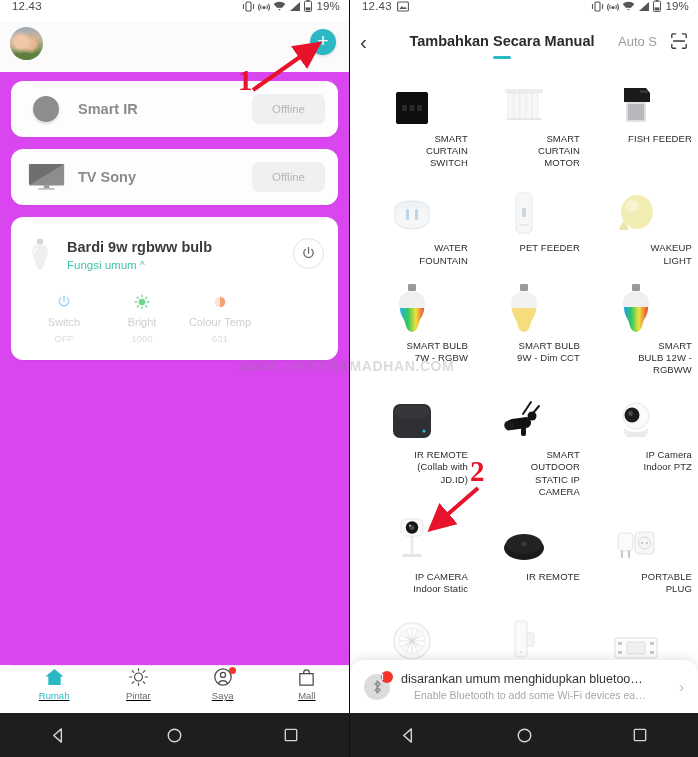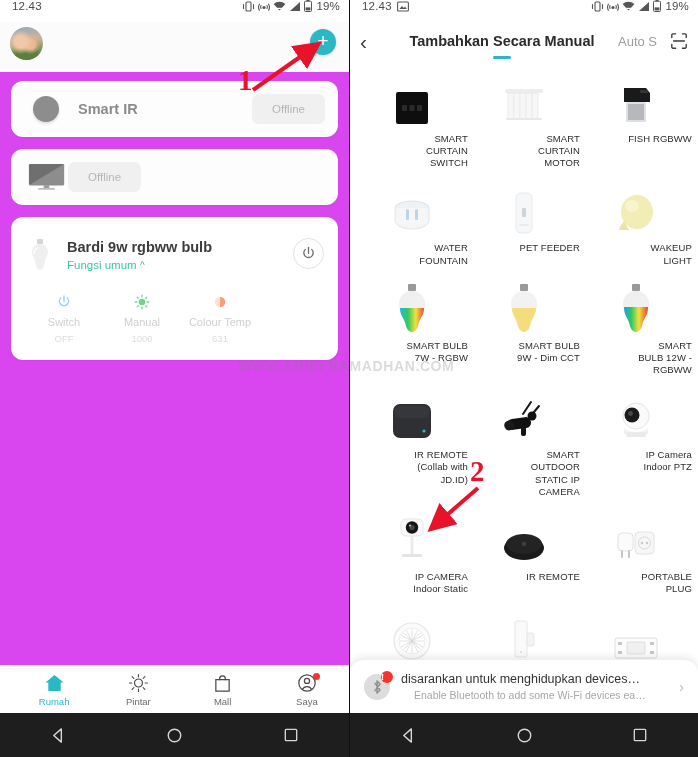--- a/index.html
+++ b/index.html
@@ -83,21 +83,21 @@
   .bulb-fns { display: flex; margin-top: 20px; }
   .fn { width: 78px; text-align: center; }
   .fn .ic { height: 19px; display: flex; align-items: center; justify-content: center; }
   .fn .lbl { font-size: 11px; color: #cfcfcf; margin-top: 5px; }
   .fn .val { font-size: 9.5px; color: #dddddd; margin-top: 5px; }
 
   
   .botnav {
     position: absolute; bottom: 44px; left: 12px; right: 0; height: 48px;
     background: #fff; border-top: 1px solid #ececec;
-    display: flex; align-items: center;
+    display: flex; align-items: flex-start; text-decoration: underline;
   }
   .navitem { flex: 1; text-align: center; cursor: pointer; position: relative; }
   .navitem .nic { height: 21px; display: flex; align-items: center; justify-content: center; }
   .navitem .nlb { font-size: 9.5px; color: #6b6b6b; margin-top: 3px; }
   .navitem.active .nlb { color: #2bb7c4; }
   .dot { position: absolute; width: 7px; height: 7px; border-radius: 50%; background: #f5342b;
          top: 1px; left: 50%; margin-left: 6px; }
 
   
   .sysbar {
@@ -210,20 +210,21 @@
 
       <div class="dev-card">
         <div class="thumb">
           <svg class="tv-ic" viewBox="0 0 40 30">
               <rect x="1" y="1" width="38" height="23" rx="1.5" fill="#6f6f6f"></rect>
               <path d="M1 24 39 1v23z" fill="#8d8d8d"></path>
               <rect x="17" y="24" width="6" height="3" fill="#9a9a9a"></rect>
               <rect x="11" y="27" width="18" height="2" rx="1" fill="#bdbdbd"></rect>
             </svg>
         </div>
+        <div class="name">TV Sony</div>
         <button class="pill">Offline</button>
       </div>
 
       <div class="bulb-card">
         <div class="bulb-top">
           <div class="bulb-ic">
             <svg width="22" height="34" viewBox="0 0 22 34">
                 <rect x="8" y="1" width="6" height="5" rx="1" fill="#b4b4b4"></rect>
                 <path d="M11 6c-5 0-8 3.6-8 8 0 4 2.4 5.6 3 9 .4 2.2 1.6 9 5 9s4.6-6.8 5-9c.6-3.4 3-5 3-9 0-4.4-3-8-8-8z" fill="#e3e3e3"></path>
                 <path d="M8 10c-2 1.3-3 3.2-3 5.4" stroke="#fff" stroke-width="1.4" fill="none" stroke-linecap="round"></path>
@@ -257,21 +258,21 @@
           </div>
           <div class="fn">
             <div class="ic">
               <svg width="16" height="16" viewBox="0 0 16 16">
                   <circle cx="8" cy="8" r="3.3" fill="#6ed48e"></circle>
                   <g stroke="#6ed48e" stroke-width="1.3" stroke-linecap="round">
                     <path d="M8 1.2v1.6M8 13.2v1.6M1.2 8h1.6M13.2 8h1.6M3.3 3.3l1.1 1.1M11.6 11.6l1.1 1.1M12.7 3.3l-1.1 1.1M4.4 11.6l-1.1 1.1"></path>
                   </g>
                 </svg>
             </div>
-            <div class="lbl">Manual</div>
+            <div class="lbl">Bright</div>
             <div class="val">1000</div>
           </div>
           <div class="fn">
             <div class="ic">
               <svg width="16" height="16" viewBox="0 0 16 16">
                   <circle cx="8" cy="8" r="5.2" fill="#fbe3d6"></circle>
                   <path d="M8 2.8a5.2 5.2 0 0 1 0 10.4z" fill="#f6a077"></path>
                 </svg>
             </div>
             <div class="lbl">Colour Temp</div>
@@ -296,37 +297,37 @@
               <circle cx="11" cy="10.5" r="4.2" fill="none" stroke="#4a4a4a" stroke-width="1.2"></circle>
               <g stroke="#4a4a4a" stroke-width="1.2" stroke-linecap="round">
                 <path d="M11 1.6v2.4M11 17v2.4M1.6 10.5H4M18 10.5h2.4M4.3 3.8l1.8 1.8M15.9 15.4l1.8 1.8M17.7 3.8l-1.8 1.8M6.1 15.4l-1.8 1.8"></path>
               </g>
             </svg>
         </div>
         <div class="nlb">Pintar</div>
       </div>
       <div class="navitem">
         <div class="nic">
-          <svg width="19" height="20" viewBox="0 0 20 21">
-              <path d="M3 7h14v12H3z" fill="none" stroke="#4a4a4a" stroke-width="1.3"></path>
-              <path d="M7 7.5V6a3 3 0 0 1 6 0v1.5" fill="none" stroke="#4a4a4a" stroke-width="1.3"></path>
-            </svg>
-        </div>
-        <div class="nlb">Mall</div>
-      </div>
-      <div class="navitem">
-        <div class="nic">
           <svg width="20" height="20" viewBox="0 0 21 21">
               <circle cx="10.5" cy="10.5" r="8.6" fill="none" stroke="#4a4a4a" stroke-width="1.3"></circle>
               <circle cx="10.5" cy="8.3" r="2.7" fill="none" stroke="#4a4a4a" stroke-width="1.3"></circle>
               <path d="M5.6 17.4a5.4 5.4 0 0 1 9.8 0" fill="none" stroke="#4a4a4a" stroke-width="1.3"></path>
             </svg>
         </div>
         <div class="dot"></div>
         <div class="nlb">Saya</div>
+      </div>
+      <div class="navitem">
+        <div class="nic">
+          <svg width="19" height="20" viewBox="0 0 20 21">
+              <path d="M3 7h14v12H3z" fill="none" stroke="#4a4a4a" stroke-width="1.3"></path>
+              <path d="M7 7.5V6a3 3 0 0 1 6 0v1.5" fill="none" stroke="#4a4a4a" stroke-width="1.3"></path>
+            </svg>
+        </div>
+        <div class="nlb">Mall</div>
       </div>
     </div>
 
     <div class="sysbar">
       <span class="k"><svg width="17" height="17" viewBox="0 0 18 18">
             <path d="M12 2 4 9l8 7z" fill="none" stroke="#d6d6d6" stroke-width="1.5" stroke-linejoin="round"></path>
           </svg></span>
       <span class="k"><svg width="17" height="17" viewBox="0 0 18 18">
             <circle cx="9" cy="9" r="6.6" fill="none" stroke="#d6d6d6" stroke-width="1.5"></circle>
           </svg></span>
@@ -435,21 +436,21 @@
 
       <div class="gitem">
         <div class="gic">
           <svg width="40" height="42" viewBox="0 0 40 42">
               <path d="M8 4h22l4 5v9H8z" fill="#1a1a1a"></path>
               <rect x="10" y="18" width="20" height="20" rx="1.5" fill="#d9dade" opacity=".85"></rect>
               <rect x="12" y="20" width="16" height="16" fill="#8d8f95" opacity=".5"></rect>
               <rect x="24" y="6" width="8" height="3" fill="#343434"></rect>
             </svg>
         </div>
-        <div class="glb">FISH RGBWW</div>
+        <div class="glb">FISH FEEDER</div>
       </div>
 
       <div class="gitem">
         <div class="gic">
           <svg width="44" height="40" viewBox="0 0 44 40">
               <ellipse cx="22" cy="13" rx="17" ry="7" fill="#eef2f5" stroke="#dde3e8" stroke-width="1"></ellipse>
               <path d="M5 13v12c0 5 7.6 9 17 9s17-4 17-9V13" fill="#f4f6f8" stroke="#e2e6ea" stroke-width="1"></path>
               <rect x="16" y="14" width="3" height="11" rx="1.5" fill="#bcd4e6"></rect>
               <rect x="25" y="14" width="3" height="11" rx="1.5" fill="#bcd4e6"></rect>
             </svg>
@@ -647,21 +648,21 @@
     </div>
 
     <div class="bt-sheet">
       <div class="bt-ic">
         <svg width="13" height="16" viewBox="0 0 13 16">
             <path d="M4 4.4 9 11l-3 3V2l3 3-5 6.6" fill="none" stroke="#8e8e8e" stroke-width="1.5" stroke-linejoin="round" stroke-linecap="round"></path>
           </svg>
         <span class="bt-badge">!</span>
       </div>
       <div class="bt-txt">
-        <div class="bt-t1">disarankan untuk menghidupkan devices…</div>
+        <div class="bt-t1">disarankan umum menghidupkan bluetoo…</div>
         <div class="bt-t2">Enable Bluetooth to add some Wi-Fi devices ea…</div>
       </div>
       <div class="bt-arrow">›</div>
     </div>
 
     <div class="sysbar">
       <span class="k"><svg width="17" height="17" viewBox="0 0 18 18">
             <path d="M12 2 4 9l8 7z" fill="none" stroke="#d6d6d6" stroke-width="1.5" stroke-linejoin="round"></path>
           </svg></span>
       <span class="k"><svg width="17" height="17" viewBox="0 0 18 18">

